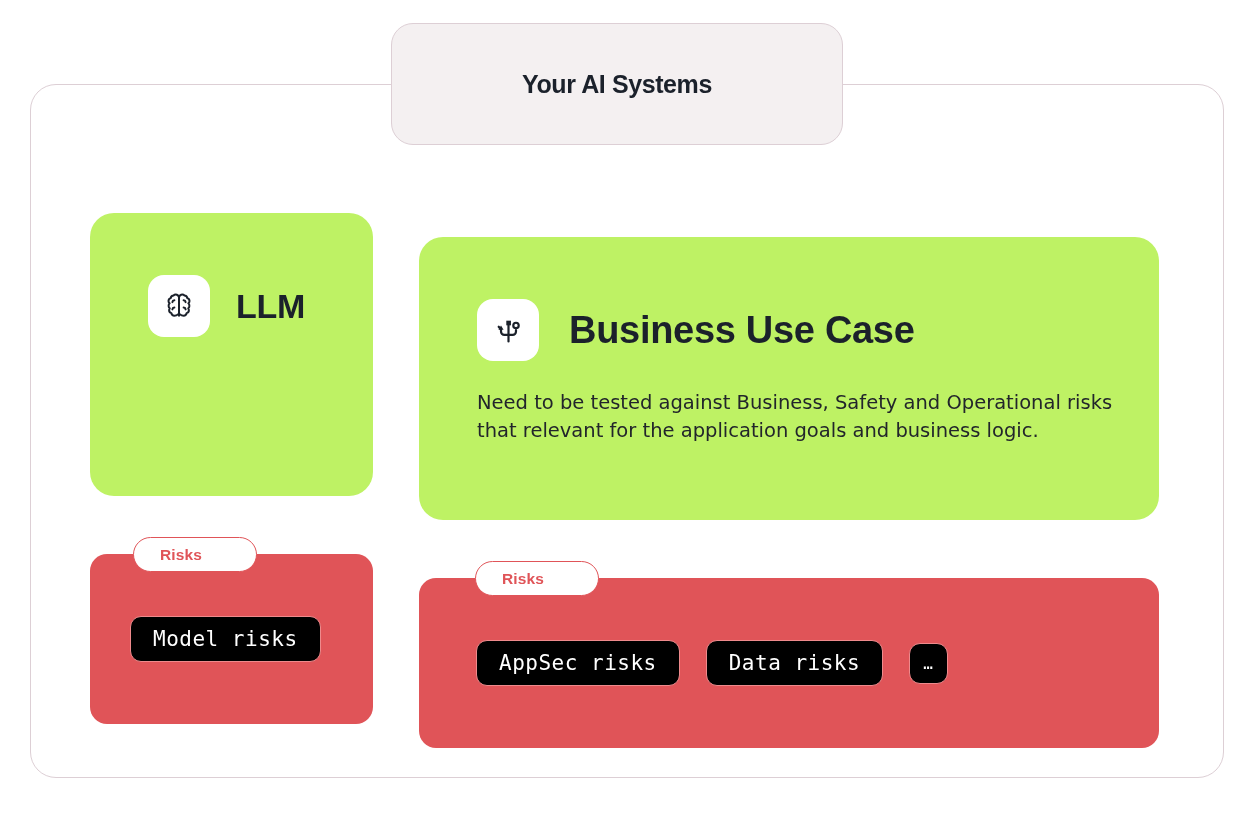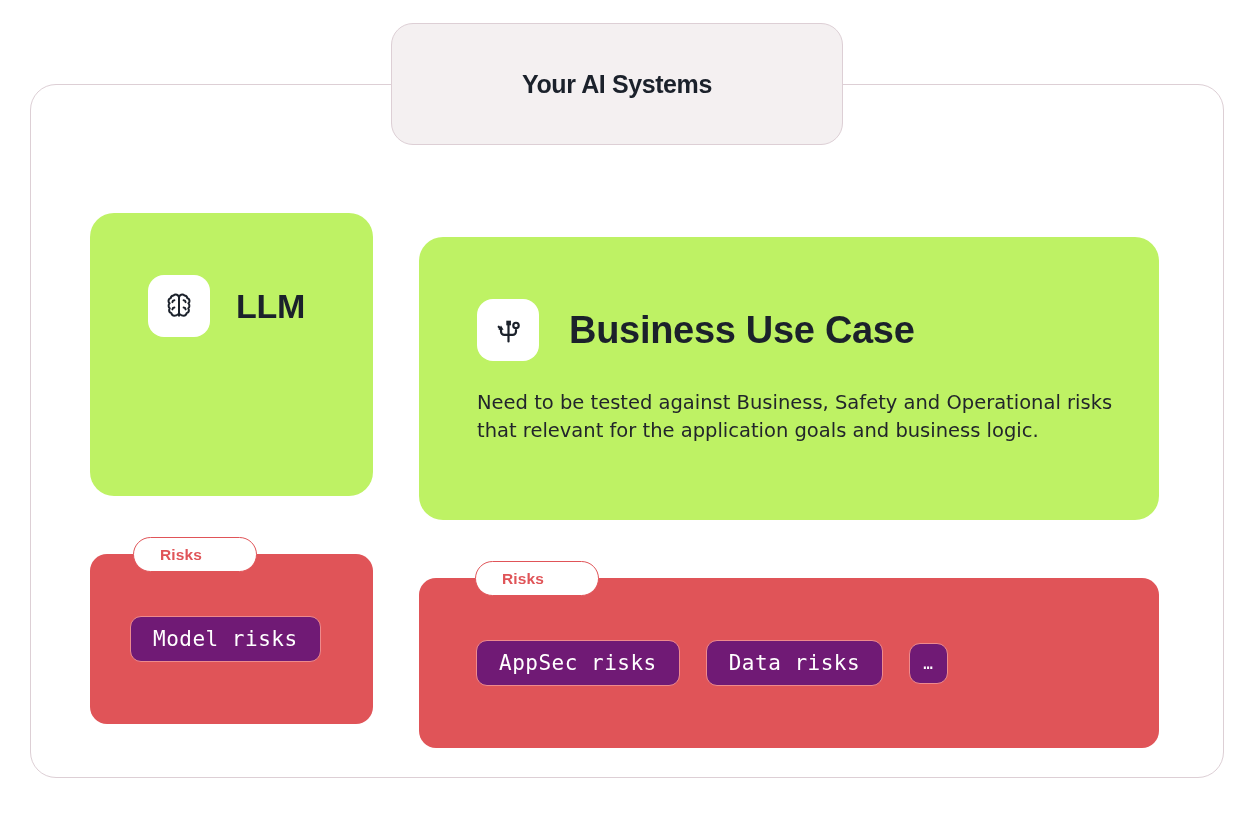--- a/index.html
+++ b/index.html
@@ -185,21 +185,21 @@
   }
   .risk-box-buc {
     left: 0px;
     width: 740px;
     height: 170px;
     padding: 0 57px;
     gap: 26px;
   }
 
   .risk-chip {
-    background: #701a75;
+    background: #000000;
     border: 1.4px solid #ee8a8c;
     border-radius: 11px;
     color: #ffffff;
     font-family: "DejaVu Sans Mono", "Liberation Mono", monospace;
     font-size: 21px;
     letter-spacing: 0.5px;
     padding: 10px 22px;
     white-space: nowrap;
     box-sizing: border-box;
     display: flex;

